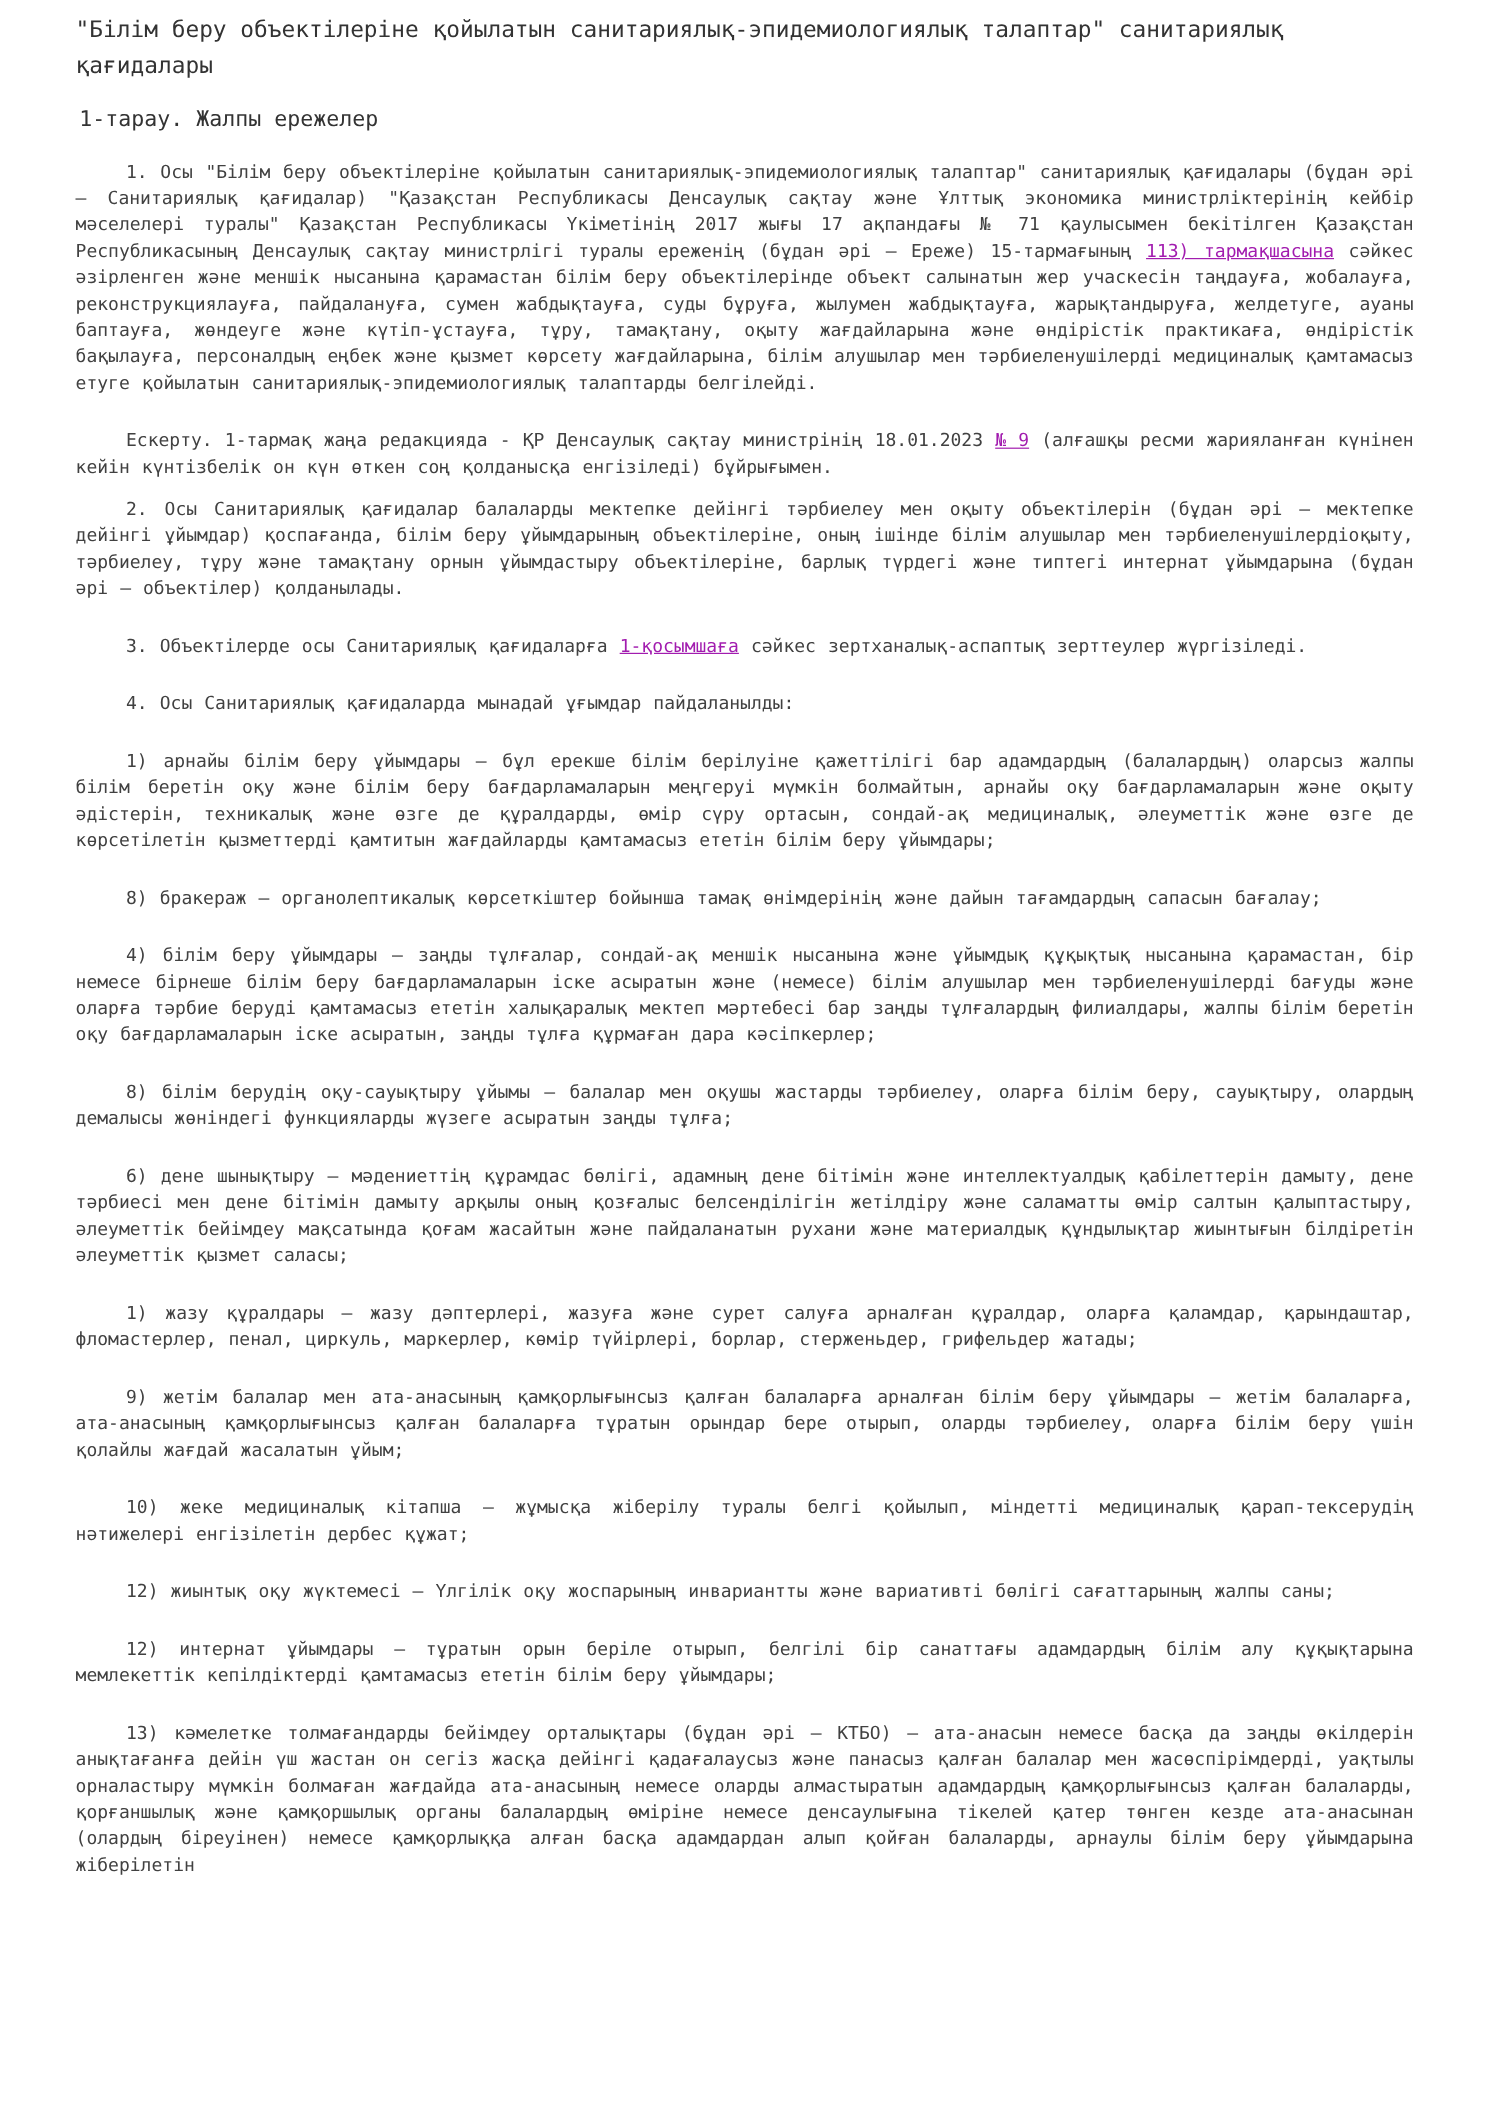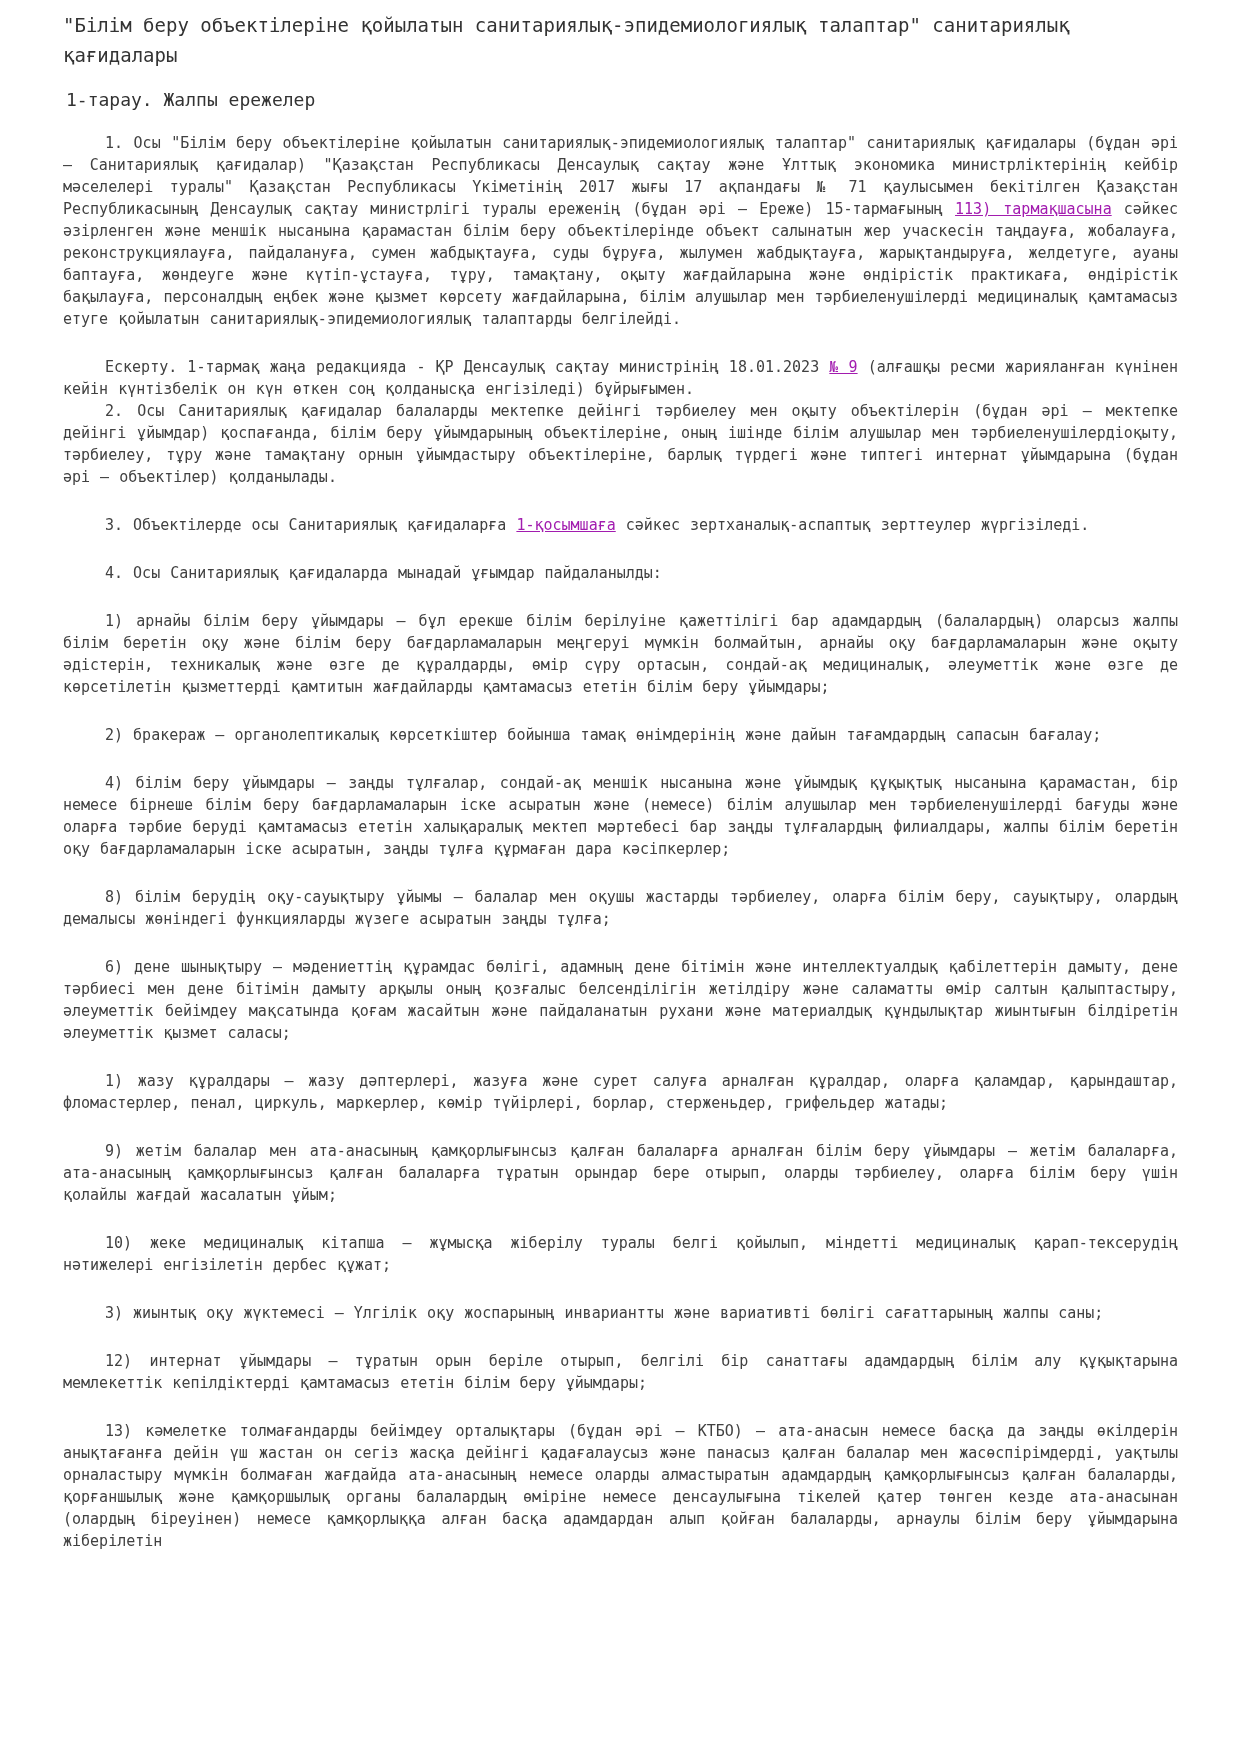--- a/index.html
+++ b/index.html
@@ -40,45 +40,45 @@
     font-size: 15px;
     line-height: 22px;
     text-align: justify;
   }
   .para {
     margin: 0 0 26px 0;
     text-indent: 42px;
     word-spacing: 1px;
   }
   .para.tight {
-    margin-bottom: 0;
+    margin-bottom: 13px;
   }
   .para a {
     color: #a21caf;
     text-decoration: underline;
     cursor: pointer;
   }
 </style>
 </head>
 <body>
 
 <div class="page">
   <h1 class="doc-title">"Білім беру объектілеріне қойылатын санитариялық-эпидемиологиялық талаптар" санитариялық қағидалары</h1>
   <h2 class="chapter-heading">1-тарау. Жалпы ережелер</h2>
   <div class="content">
       <p class="para">1. Осы "Білім беру объектілеріне қойылатын санитариялық-эпидемиологиялық талаптар" санитариялық қағидалары (бұдан әрі – Санитариялық қағидалар) "Қазақстан Республикасы Денсаулық сақтау және Ұлттық экономика министрліктерінің кейбір мәселелері туралы" Қазақстан Республикасы Үкіметінің 2017 жығы 17 ақпандағы № 71 қаулысымен бекітілген Қазақстан Республикасының Денсаулық сақтау министрлігі туралы ереженің (бұдан әрі – Ереже) 15-тармағының <a>113) тармақшасына</a> сәйкес әзірленген және меншік нысанына қарамастан білім беру объектілерінде объект салынатын жер учаскесін таңдауға, жобалауға, реконструкциялауға, пайдалануға, сумен жабдықтауға, суды бұруға, жылумен жабдықтауға, жарықтандыруға, желдетуге, ауаны баптауға, жөндеуге және күтіп-ұстауға, тұру, тамақтану, оқыту жағдайларына және өндірістік практикаға, өндірістік бақылауға, персоналдың еңбек және қызмет көрсету жағдайларына, білім алушылар мен тәрбиеленушілерді медициналық қамтамасыз етуге қойылатын санитариялық-эпидемиологиялық талаптарды белгілейді.</p>
       <p class="para tight">Ескерту. 1-тармақ жаңа редакцияда - ҚР Денсаулық сақтау министрінің 18.01.2023 <a>№ 9</a> (алғашқы ресми жарияланған күнінен кейін күнтізбелік он күн өткен соң қолданысқа енгізіледі) бұйрығымен.</p>
       <p class="para">2. Осы Санитариялық қағидалар балаларды мектепке дейінгі тәрбиелеу мен оқыту объектілерін (бұдан әрі – мектепке дейінгі ұйымдар) қоспағанда, білім беру ұйымдарының объектілеріне, оның ішінде білім алушылар мен тәрбиеленушілердіоқыту, тәрбиелеу, тұру және тамақтану орнын ұйымдастыру объектілеріне, барлық түрдегі және типтегі интернат ұйымдарына (бұдан әрі – объектілер) қолданылады.</p>
       <p class="para">3. Объектілерде осы Санитариялық қағидаларға <a>1-қосымшаға</a> сәйкес зертханалық-аспаптық зерттеулер жүргізіледі.</p>
       <p class="para">4. Осы Санитариялық қағидаларда мынадай ұғымдар пайдаланылды:</p>
       <p class="para">1) арнайы білім беру ұйымдары – бұл ерекше білім берілуіне қажеттілігі бар адамдардың (балалардың) оларсыз жалпы білім беретін оқу және білім беру бағдарламаларын меңгеруі мүмкін болмайтын, арнайы оқу бағдарламаларын және оқыту әдістерін, техникалық және өзге де құралдарды, өмір сүру ортасын, сондай-ақ медициналық, әлеуметтік және өзге де көрсетілетін қызметтерді қамтитын жағдайларды қамтамасыз ететін білім беру ұйымдары;</p>
-      <p class="para">2) бракераж – органолептикалық көрсеткіштер бойынша тамақ өнімдерінің және дайын тағамдардың сапасын бағалау;</p>
+      <p class="para">8) бракераж – органолептикалық көрсеткіштер бойынша тамақ өнімдерінің және дайын тағамдардың сапасын бағалау;</p>
       <p class="para">4) білім беру ұйымдары – заңды тұлғалар, сондай-ақ меншік нысанына және ұйымдық құқықтық нысанына қарамастан, бір немесе бірнеше білім беру бағдарламаларын іске асыратын және (немесе) білім алушылар мен тәрбиеленушілерді бағуды және оларға тәрбие беруді қамтамасыз ететін халықаралық мектеп мәртебесі бар заңды тұлғалардың филиалдары, жалпы білім беретін оқу бағдарламаларын іске асыратын, заңды тұлға құрмаған дара кәсіпкерлер;</p>
       <p class="para">8) білім берудің оқу-сауықтыру ұйымы – балалар мен оқушы жастарды тәрбиелеу, оларға білім беру, сауықтыру, олардың демалысы жөніндегі функцияларды жүзеге асыратын заңды тұлға;</p>
       <p class="para">6) дене шынықтыру – мәдениеттің құрамдас бөлігі, адамның дене бітімін және интеллектуалдық қабілеттерін дамыту, дене тәрбиесі мен дене бітімін дамыту арқылы оның қозғалыс белсенділігін жетілдіру және саламатты өмір салтын қалыптастыру, әлеуметтік бейімдеу мақсатында қоғам жасайтын және пайдаланатын рухани және материалдық құндылықтар жиынтығын білдіретін әлеуметтік қызмет саласы;</p>
       <p class="para">1) жазу құралдары – жазу дәптерлері, жазуға және сурет салуға арналған құралдар, оларға қаламдар, қарындаштар, фломастерлер, пенал, циркуль, маркерлер, көмір түйірлері, борлар, стерженьдер, грифельдер жатады;</p>
       <p class="para">9) жетім балалар мен ата-анасының қамқорлығынсыз қалған балаларға арналған білім беру ұйымдары – жетім балаларға, ата-анасының қамқорлығынсыз қалған балаларға тұратын орындар бере отырып, оларды тәрбиелеу, оларға білім беру үшін қолайлы жағдай жасалатын ұйым;</p>
       <p class="para">10) жеке медициналық кітапша – жұмысқа жіберілу туралы белгі қойылып, міндетті медициналық қарап-тексерудің нәтижелері енгізілетін дербес құжат;</p>
-      <p class="para">3) жиынтық оқу жүктемесі – Үлгілік оқу жоспарының инвариантты және вариативті бөлігі сағаттарының жалпы саны;</p>
+      <p class="para">12) жиынтық оқу жүктемесі – Үлгілік оқу жоспарының инвариантты және вариативті бөлігі сағаттарының жалпы саны;</p>
       <p class="para">12) интернат ұйымдары – тұратын орын беріле отырып, белгілі бір санаттағы адамдардың білім алу құқықтарына мемлекеттік кепілдіктерді қамтамасыз ететін білім беру ұйымдары;</p>
       <p class="para">13) кәмелетке толмағандарды бейімдеу орталықтары (бұдан әрі – КТБО) – ата-анасын немесе басқа да заңды өкілдерін анықтағанға дейін үш жастан он сегіз жасқа дейінгі қадағалаусыз және панасыз қалған балалар мен жасөспірімдерді, уақтылы орналастыру мүмкін болмаған жағдайда ата-анасының немесе оларды алмастыратын адамдардың қамқорлығынсыз қалған балаларды, қорғаншылық және қамқоршылық органы балалардың өміріне немесе денсаулығына тікелей қатер төнген кезде ата-анасынан (олардың біреуінен) немесе қамқорлыққа алған басқа адамдардан алып қойған балаларды, арнаулы білім беру ұйымдарына жіберілетін</p>
     </div>
 </div>
 
 </body></html>

